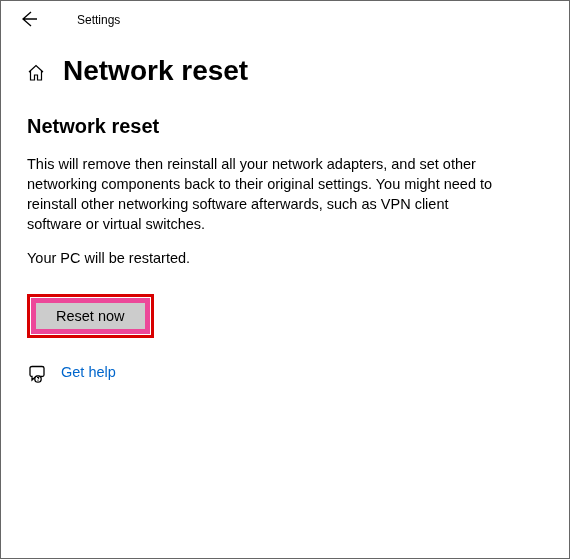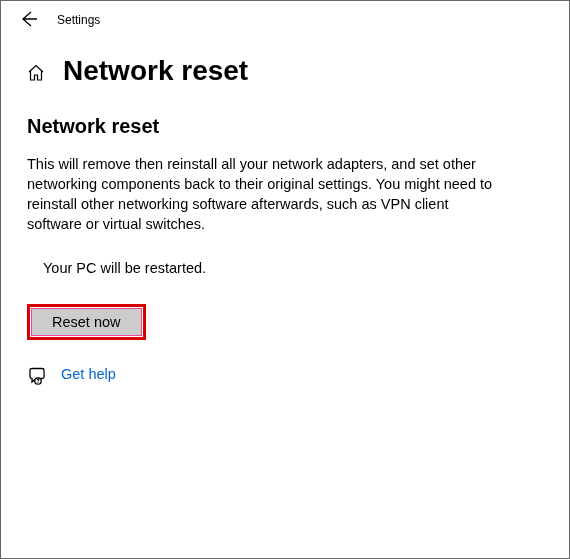--- a/index.html
+++ b/index.html
@@ -10,21 +10,21 @@
       height: 559px;
       border: 1px solid #666;
       overflow: hidden;
       color: #000;
     }
     .titlebar {
       display: flex;
       align-items: center;
       height: 38px;
       padding-left: 18px;
-      gap: 10px;
+      gap: 30px;
     }
     .back-arrow {
       width: 28px;
       font-size: 18px;
       line-height: 1;
       cursor: pointer;
     }
     .titlebar-label {
       font-size: 12px;
       color: #000;
@@ -53,37 +53,36 @@
     }
     .section-heading {
       font-size: 20px;
       font-weight: 600;
       margin-bottom: 16px;
     }
     .body-text {
       font-size: 14.5px;
       line-height: 1.38;
       color: #000;
-      margin-bottom: 26px;
+      margin-bottom: 16px;
       max-width: 480px;
     }
     .restart-text {
       font-size: 14.5px;
       margin-bottom: 28px;
-      margin-left: 16px;
     }
     .reset-btn-wrap {
       display: inline-block;
       border: 3px solid #d80000;
       padding: 1px;
       margin-bottom: 22px;
     }
     .reset-btn {
       background: #cccccc;
-      border: 1px solid #ec4899;
+      border: 5px solid #ec4899;
       font-size: 14.5px;
       font-family: inherit;
       padding: 5px 20px;
       cursor: pointer;
       color: #000;
     }
     .help-row {
       display: flex;
       align-items: flex-start;
       gap: 14px;

